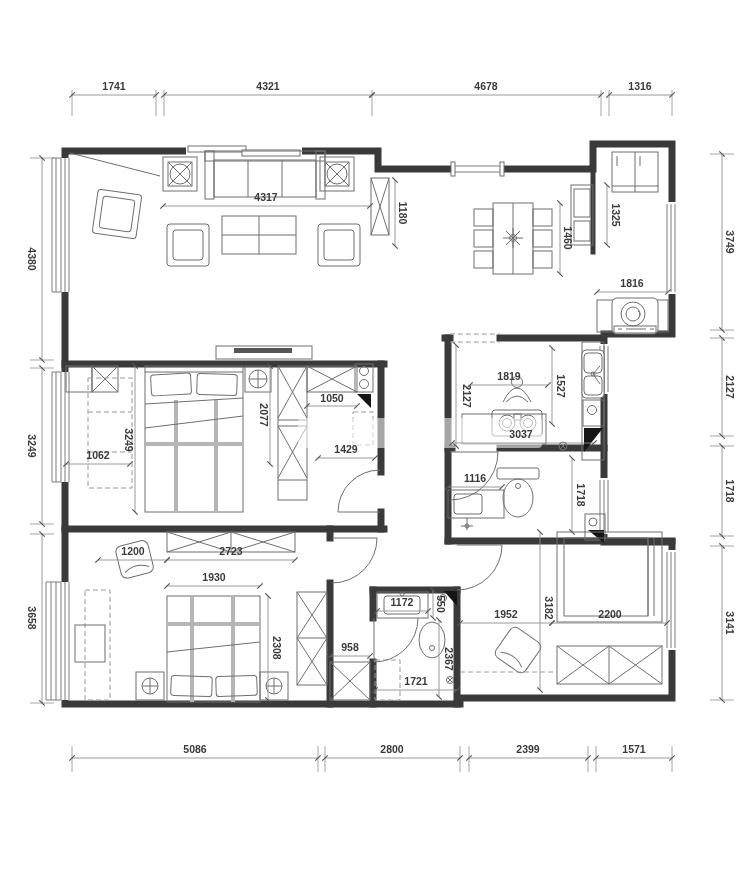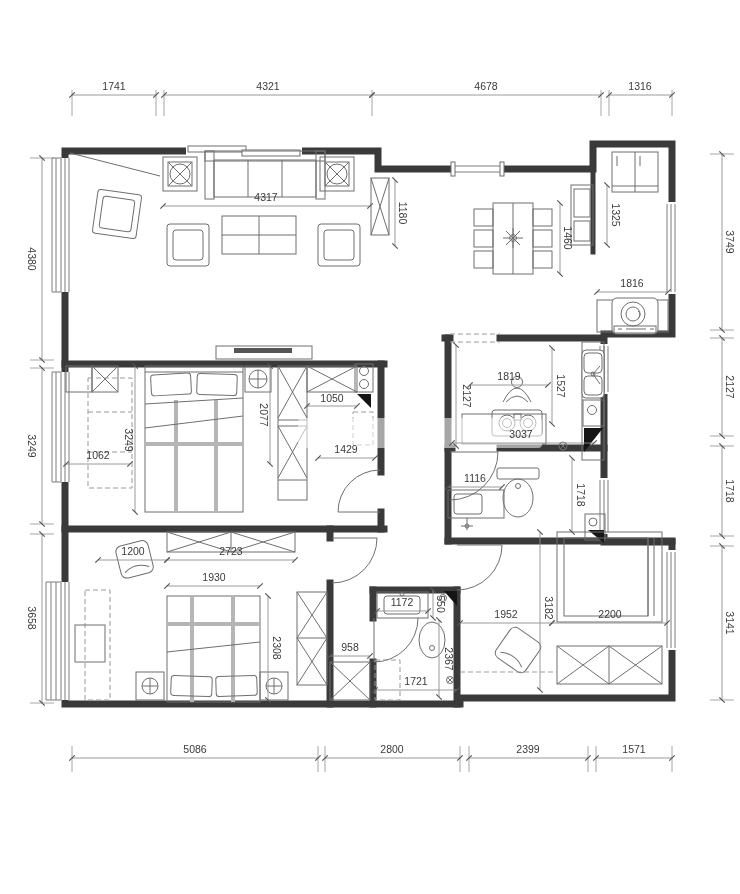--- a/index.html
+++ b/index.html
@@ -1,17 +1,17 @@
 <!DOCTYPE html>
 <html><head>
 <meta charset="utf-8">
 <style>
   html,body{margin:0;padding:0;background:#ffffff;}
   #stage{position:relative;width:740px;height:894px;background:#ffffff;overflow:hidden;
-         font-family:"Liberation Sans",sans-serif;}
+         font-family:"Liberation Sans",sans-serif;font-weight:bold;}
   svg{position:absolute;left:0;top:0;}
   .w7{stroke:#3a3a3a;stroke-width:7;fill:none;stroke-linecap:square}
   .w5{stroke:#3a3a3a;stroke-width:5;fill:none;stroke-linecap:square}
   .f{stroke:#6f6f6f;stroke-width:1;fill:none}
   .ff{stroke:#6f6f6f;stroke-width:1;fill:#fff}
   .th{stroke:#909090;stroke-width:.8;fill:none}
   .stripe{stroke:#b5b5b5;stroke-width:4;fill:none}
   .dl{stroke:#8f8f8f;stroke-width:.9;marker-start:url(#tk);marker-end:url(#tk)}
   .dsh{stroke:#9a9a9a;stroke-width:1;fill:none;stroke-dasharray:5 3}
   .blk{fill:#151515;stroke:none}

